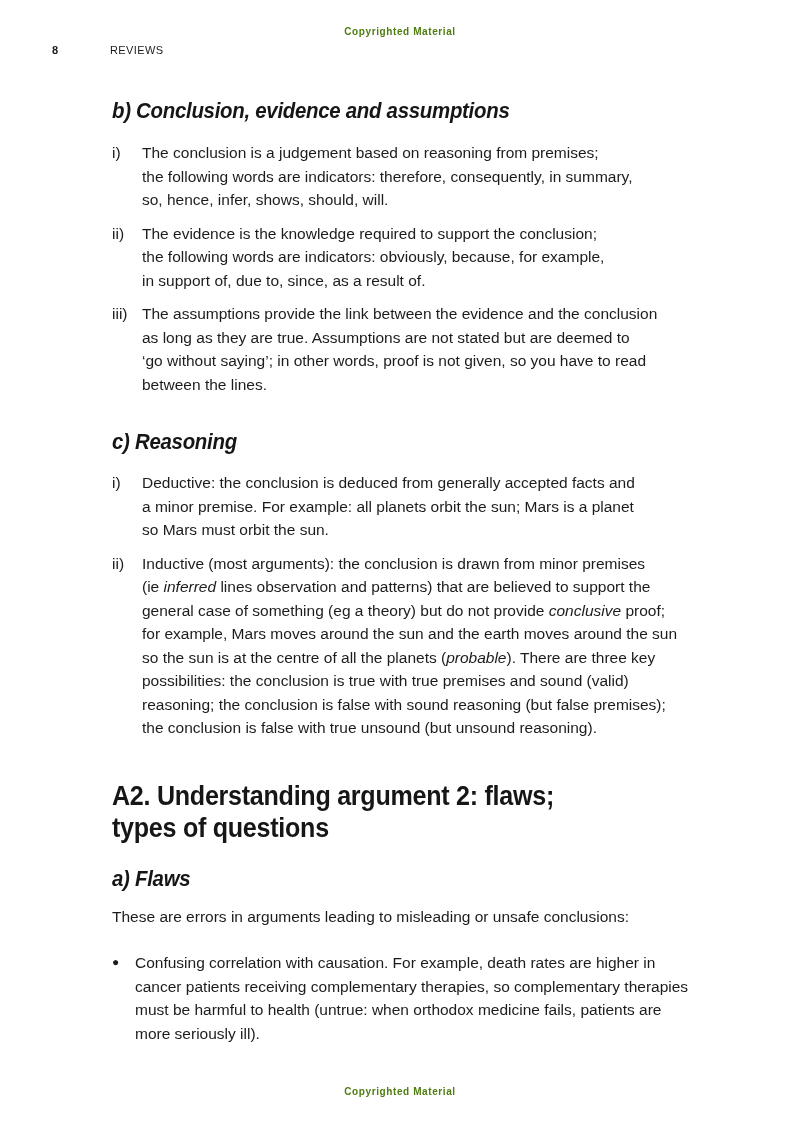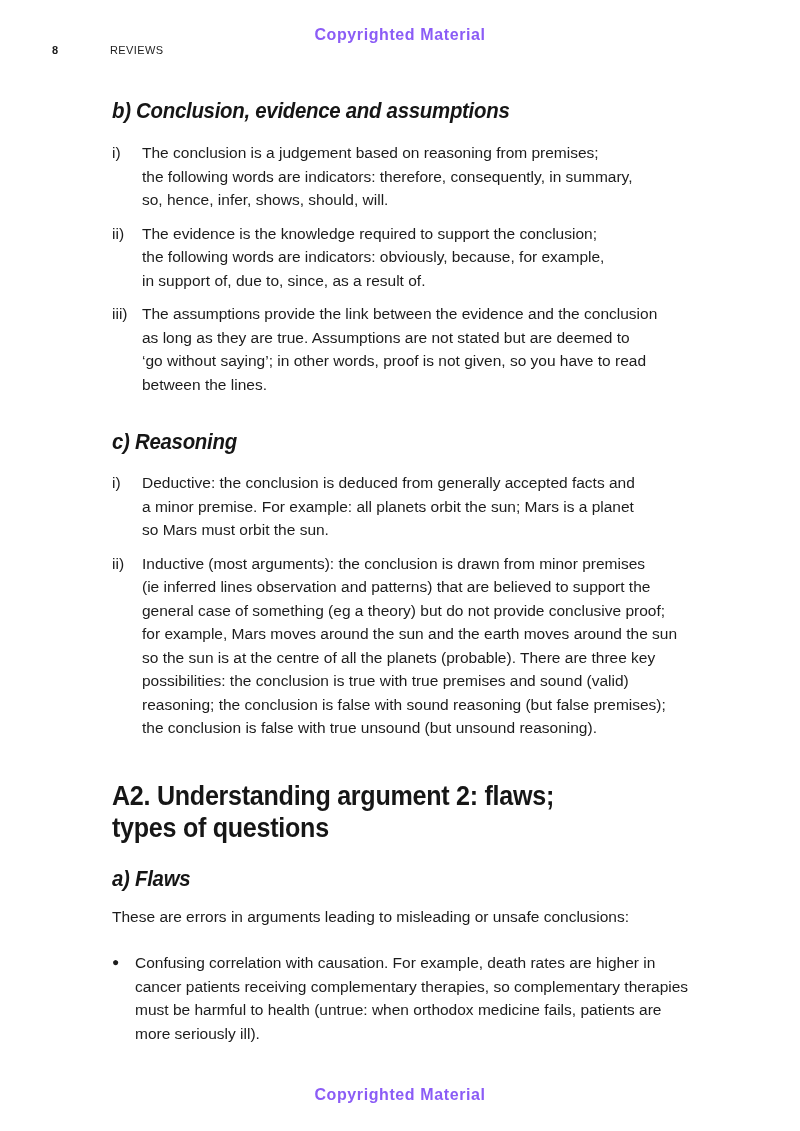--- a/index.html
+++ b/index.html
@@ -14,23 +14,23 @@
     background: #ffffff;
     color: #1c1c1c;
     font-family: "Liberation Sans", sans-serif;
     overflow: hidden;
   }
   .copyright {
     position: absolute;
     left: 0;
     width: 100%;
     text-align: center;
-    color: #8b5cf6;
+    color: #4d7c0f;
     font-weight: bold;
-    font-size: 16px;
+    font-size: 10px;
     letter-spacing: 0.6px;
   }
   .copyright.top { top: 26px; }
   .copyright.bottom { top: 1086px; }
   .running-header {
     position: absolute;
     top: 44px;
     left: 52px;
     font-size: 11px;
     color: #1c1c1c;
@@ -97,21 +97,21 @@
     font-size: 15.5px;
     line-height: 23.5px;
   }
   .bullet-marker {
     width: 23px;
     flex-shrink: 0;
     font-size: 12px;
     line-height: 23.5px;
   }
   .seg-bold { font-weight: normal; }
-  .seg-italic { }
+  .seg-italic { font-style: italic; }
   .seg-normal { }
 </style>
 </head>
 <body>
 
 <div class="page">
 
   <div class="copyright top">Copyrighted Material</div>
 
   <div class="running-header">

